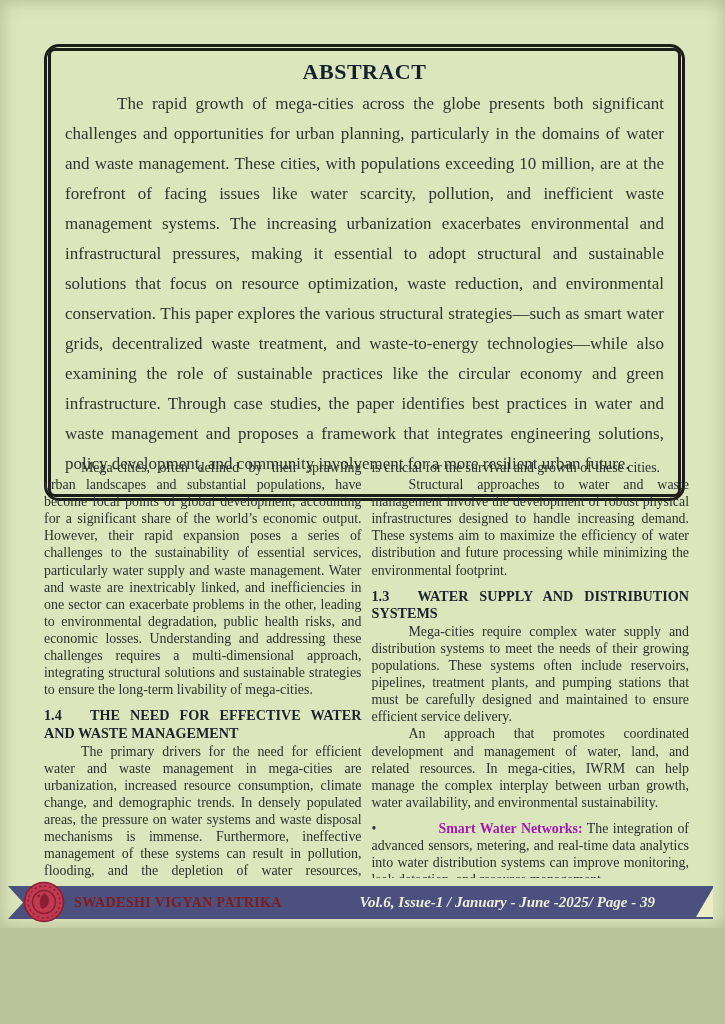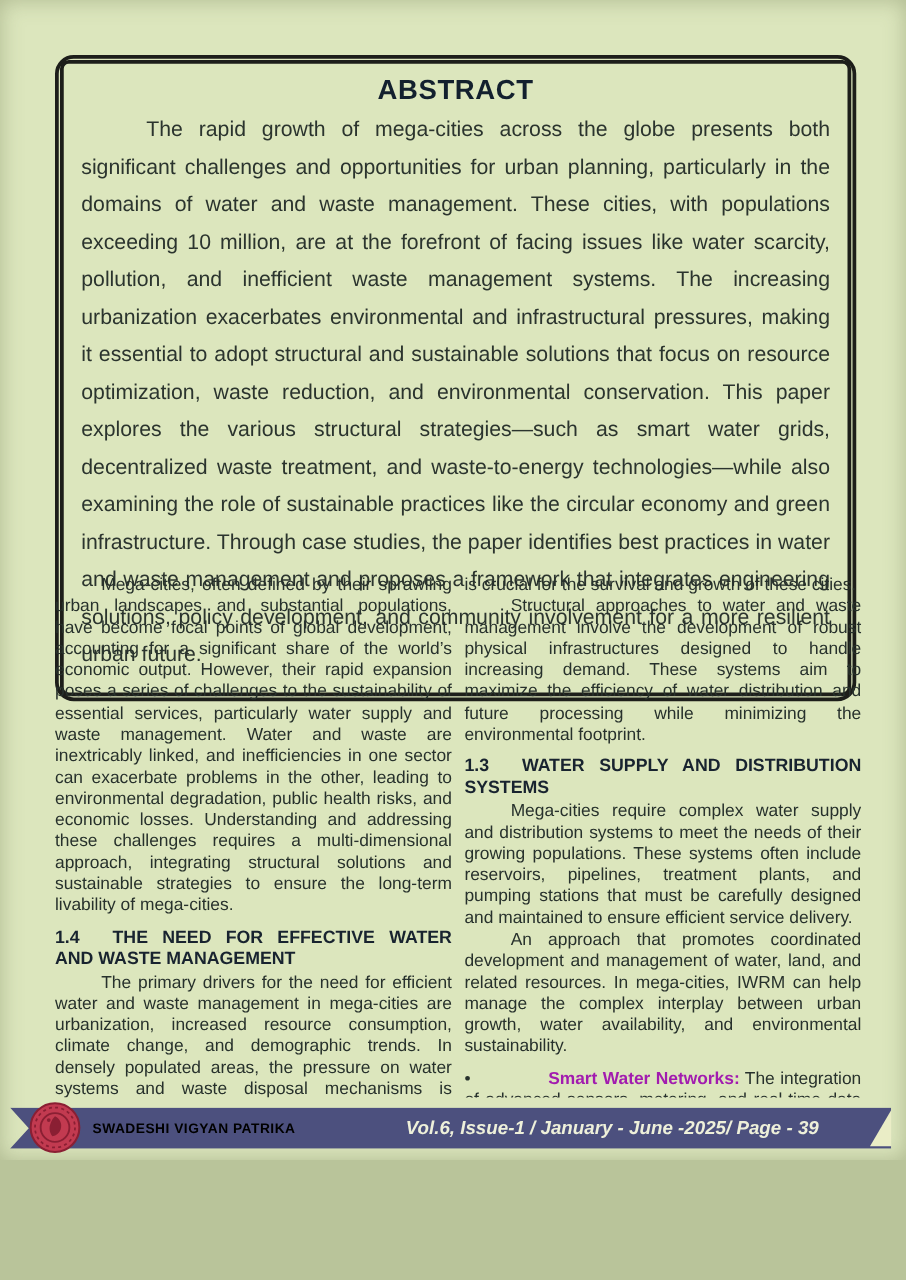--- a/index.html
+++ b/index.html
@@ -1,19 +1,19 @@
 <!DOCTYPE html>
 <html><head>
 <meta charset="utf-8">
 <style>
   html,body{margin:0;padding:0;background:#b9c49a;}
   .page{
     position:relative;width:725px;height:928px;margin:0 auto;
     background:#dce6bd;overflow:hidden;
-    font-family:Liberation Sans, sans-serif;color:#27312c;
+    font-family:Liberation Serif, serif;color:#27312c;
     box-shadow:inset 0 0 18px rgba(90,100,60,.35);
   }
   
   .abs-outer{
     position:absolute;left:44px;top:44px;right:40px;
     border:3px solid #1d1e1a;border-radius:15px;background:transparent;
   }
   .abs-inner{
     border:3px solid #1d1e1a;border-radius:7px;margin:1px;
     padding:5px 14px 15px 14px;
@@ -47,21 +47,21 @@
     position:absolute;inset:0;background:#4c507e;
     clip-path:polygon(0 0,100% 0,100% 100%,0 100%,15px 50%);
   }
   .fold{
     position:absolute;right:0;bottom:2px;width:0;height:0;
     border-left:17px solid transparent;border-bottom:29px solid #eaedc6;
   }
   .logo{position:absolute;left:15px;top:-5px;width:42px;height:42px;z-index:3;}
   .journal{
     position:absolute;left:66px;top:0;bottom:0;display:flex;align-items:center;
-    color:#000000;font-weight:bold;font-size:11px;letter-spacing:.4px;z-index:2;
+    color:#7f1d1d;font-weight:bold;font-size:14px;letter-spacing:.4px;z-index:2;
   }
   .issue{
     position:absolute;right:58px;top:0;bottom:0;display:flex;align-items:center;
     color:#eef0da;font-style:italic;font-weight:bold;font-size:15px;z-index:2;margin-left:32px;
   }
 </style>
 </head>
 <body>
 
 <div class="page">

